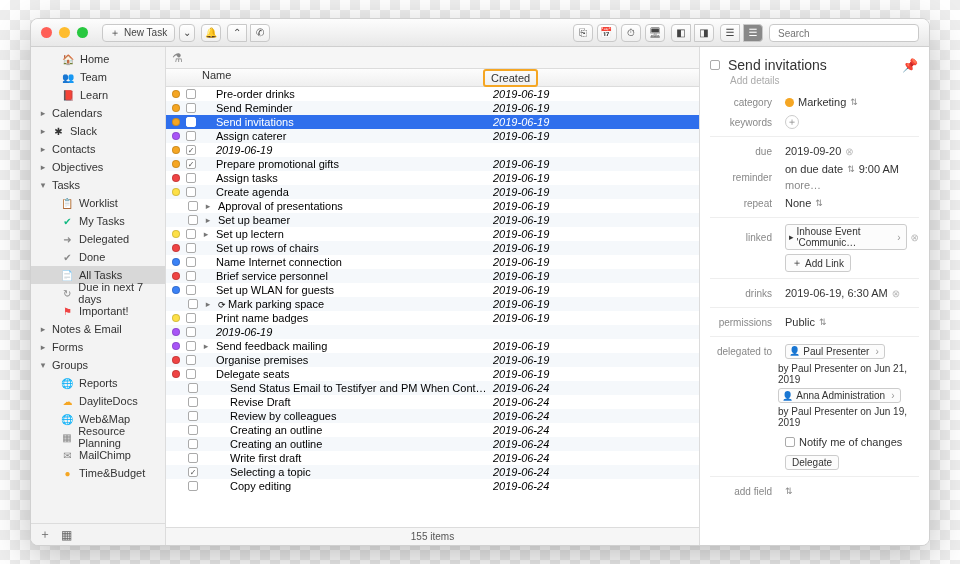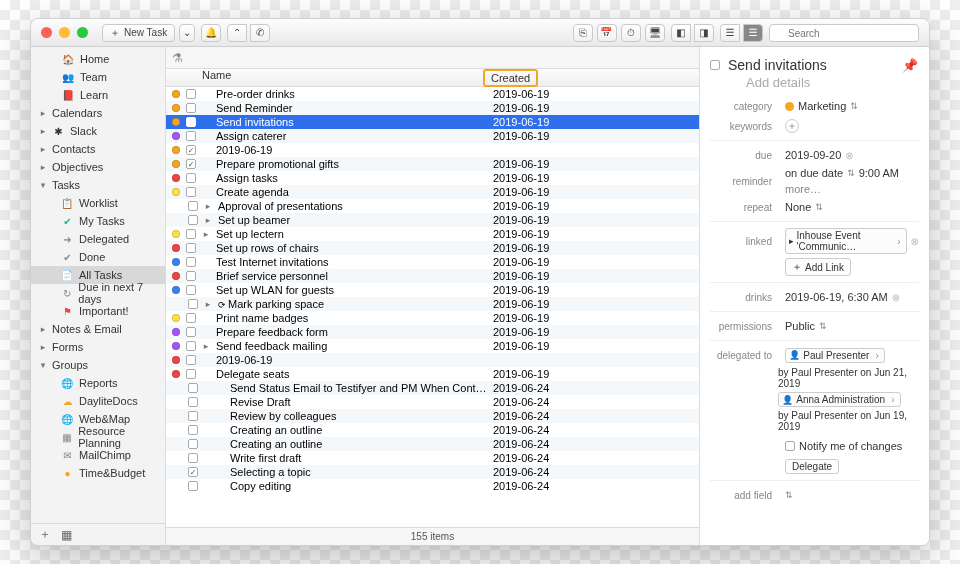--- a/index.html
+++ b/index.html
@@ -5,21 +5,21 @@
 * { margin: 0; padding: 0; box-sizing: border-box; font-family: -apple-system, "Helvetica Neue", Arial, sans-serif; }
 html, body { width: 960px; height: 564px; background: repeating-conic-gradient(#eee 0 25%, #fff 0 50%) 0 0/20px 20px; }
 .window { position: absolute; top: 18px; left: 30px; width: 900px; height: 528px; background: #f6f6f6; border-radius: 8px; box-shadow: 0 12px 40px rgba(0,0,0,.25); display: flex; flex-direction: column; overflow: hidden; border:1px solid #d0d0d0;}
 .titlebar { height: 28px; display: flex; align-items: center; gap: 6px; padding: 0 10px; background: linear-gradient(#fdfdfd,#e8e8e8); border-bottom:1px solid #cfcfcf;}
 .traffic { display:flex; gap:7px; }
 .dot { width:11px; height:11px; border-radius:50%; }
 .dot.r{background:#ff5f57;} .dot.y{background:#febc2e;} .dot.g{background:#28c840;}
 .tb-btn { height:18px; border:1px solid #c9c9c9; border-radius:4px; background:linear-gradient(#fff,#f0f0f0); font-size:10px; display:flex; align-items:center; justify-content:center; color:#444; padding:0 7px; gap:4px;}
 .tb-group{display:flex; gap:4px; align-items:center;}
 .spacer{flex:1;}
-.search-field { width:150px; height:18px; border:1px solid #c9c9c9; border-radius:4px; background:#fff; font-size:10px; padding:0 18px; position:relative;}
+.search-field { width:150px; height:18px; border:1px solid #c9c9c9; border-radius:4px; background:#fff; font-size:10px; padding:0 8px; position:relative;}
 .search-wrap{position:relative;}
 .search-wrap .mag{position:absolute; left:5px; top:3px; font-size:10px; color:#888;}
 .body { flex:1; display:flex; min-height:0; }
 .sidebar { width:135px; background:#f3f3f3; border-right:1px solid #dcdcdc; display:flex; flex-direction:column; font-size:11px; }
 .sb-content{flex:1; overflow:hidden; padding-top:3px;}
 .sb-row { display:flex; align-items:center; height:18px; padding-left:8px; gap:5px; color:#333; cursor:default;}
 .sb-row .tw{width:8px; color:#777; font-size:9px; text-align:center;}
 .sb-row .ic{width:13px; height:13px; display:flex; align-items:center; justify-content:center; font-size:10px;}
 .sb-row.sub{padding-left:18px;}
 .sb-row.sub2{padding-left:30px;}
@@ -35,26 +35,26 @@
 .task-row{height:14px; display:flex; align-items:center; padding:0 6px; gap:6px;}
 .task-row.striped:nth-child(even){background:#f5f8fb;}
 .task-row.sel{background:#2f6fec; color:#fff;}
 .bullet{width:8px; height:8px; border-radius:50%; flex-shrink:0; border:1px solid rgba(0,0,0,.15);}
 .chk{width:10px; height:10px; border:1px solid #aaa; border-radius:2px; background:#fff; flex-shrink:0; display:flex; align-items:center; justify-content:center; font-size:8px; color:#555;}
 .task-row.sel .chk{border-color:#fff;}
 .arrow{width:8px; font-size:9px; color:#777; text-align:center; flex-shrink:0;}
 .task-row.sel .arrow{color:#fff;}
 .tname{flex:1; white-space:nowrap; overflow:hidden; text-overflow:ellipsis;}
 .tname.indent{padding-left:12px;}
-.tdate{width:200px;}
+.tdate{width:200px;font-style:italic;}
 .statusbar{height:18px; border-top:1px solid #dcdcdc; background:#f6f6f6; display:flex; align-items:center; justify-content:center; font-size:10px; color:#555;}
 .inspector{width:230px; border-left:1px solid #dcdcdc; background:#fff; font-size:11px; padding:10px 10px 0 10px; color:#333; overflow:hidden;}
 .insp-title-row{display:flex; align-items:center; gap:8px; margin-bottom:2px;}
 .insp-title{font-size:14px; font-weight:500;}
-.insp-sub{color:#aaa; font-size:13px; margin-left:36px; margin-bottom:8px;}
+.insp-sub{color:#aaa; font-size:10px; margin-left:20px; margin-bottom:8px;}
 .pin{margin-left:auto; color:#bbb; font-size:13px;}
 .field-row{display:flex; align-items:center; margin-bottom:4px; gap:13px; min-height:16px;}
 .field-label{width:62px; text-align:right; color:#888; font-size:10px; flex-shrink:0;}
 .field-val{flex:1; display:flex; align-items:center; gap:4px;}
 .cat-dot{width:9px; height:9px; border-radius:50%; background:#f5a623;}
 .updown{color:#888; font-size:9px;}
 .plus-circ{width:14px; height:14px; border:1px solid #ccc; border-radius:50%; display:flex; align-items:center; justify-content:center; font-size:10px; color:#888;}
 .clear-x{color:#bbb; font-size:10px;}
 .chip{border:1px solid #ccc; border-radius:3px; padding:1px 5px 1px 3px; display:inline-flex; align-items:center; gap:3px; font-size:10px; background:#fcfcfc;}
 .chip .chev{color:#999; padding-left:3px;}
@@ -317,21 +317,21 @@
             <span class="bullet" style="background:#ef4444"></span>
             <span class="chk"></span>
             <span class="arrow"></span>
             <span class="tname">Set up rows of chairs</span>
             <span class="tdate">2019-06-19</span>
           </div>
           <div class="task-row striped">
             <span class="bullet" style="background:#3b82f6"></span>
             <span class="chk"></span>
             <span class="arrow"></span>
-            <span class="tname">Test Internet invitations</span>
+            <span class="tname">Name Internet connection</span>
             <span class="tdate">2019-06-19</span>
           </div>
           <div class="task-row striped">
             <span class="bullet" style="background:#ef4444"></span>
             <span class="chk"></span>
             <span class="arrow"></span>
             <span class="tname">Brief service personnel</span>
             <span class="tdate">2019-06-19</span>
           </div>
           <div class="task-row striped">
@@ -352,34 +352,34 @@
             <span class="bullet" style="background:#fde047"></span>
             <span class="chk"></span>
             <span class="arrow"></span>
             <span class="tname">Print name badges</span>
             <span class="tdate">2019-06-19</span>
           </div>
           <div class="task-row striped">
             <span class="bullet" style="background:#a855f7"></span>
             <span class="chk"></span>
             <span class="arrow"></span>
-            <span class="tname">Prepare feedback form</span>
             <span class="tdate">2019-06-19</span>
           </div>
           <div class="task-row striped">
             <span class="bullet" style="background:#a855f7"></span>
             <span class="chk"></span>
             <span class="arrow">▸</span>
             <span class="tname">Send feedback mailing</span>
             <span class="tdate">2019-06-19</span>
           </div>
           <div class="task-row striped">
             <span class="bullet" style="background:#ef4444"></span>
             <span class="chk"></span>
             <span class="arrow"></span>
+            <span class="tname">Organise premises</span>
             <span class="tdate">2019-06-19</span>
           </div>
           <div class="task-row striped">
             <span class="bullet" style="background:#ef4444"></span>
             <span class="chk"></span>
             <span class="arrow"></span>
             <span class="tname">Delegate seats</span>
             <span class="tdate">2019-06-19</span>
           </div>
           <div class="task-row striped">

